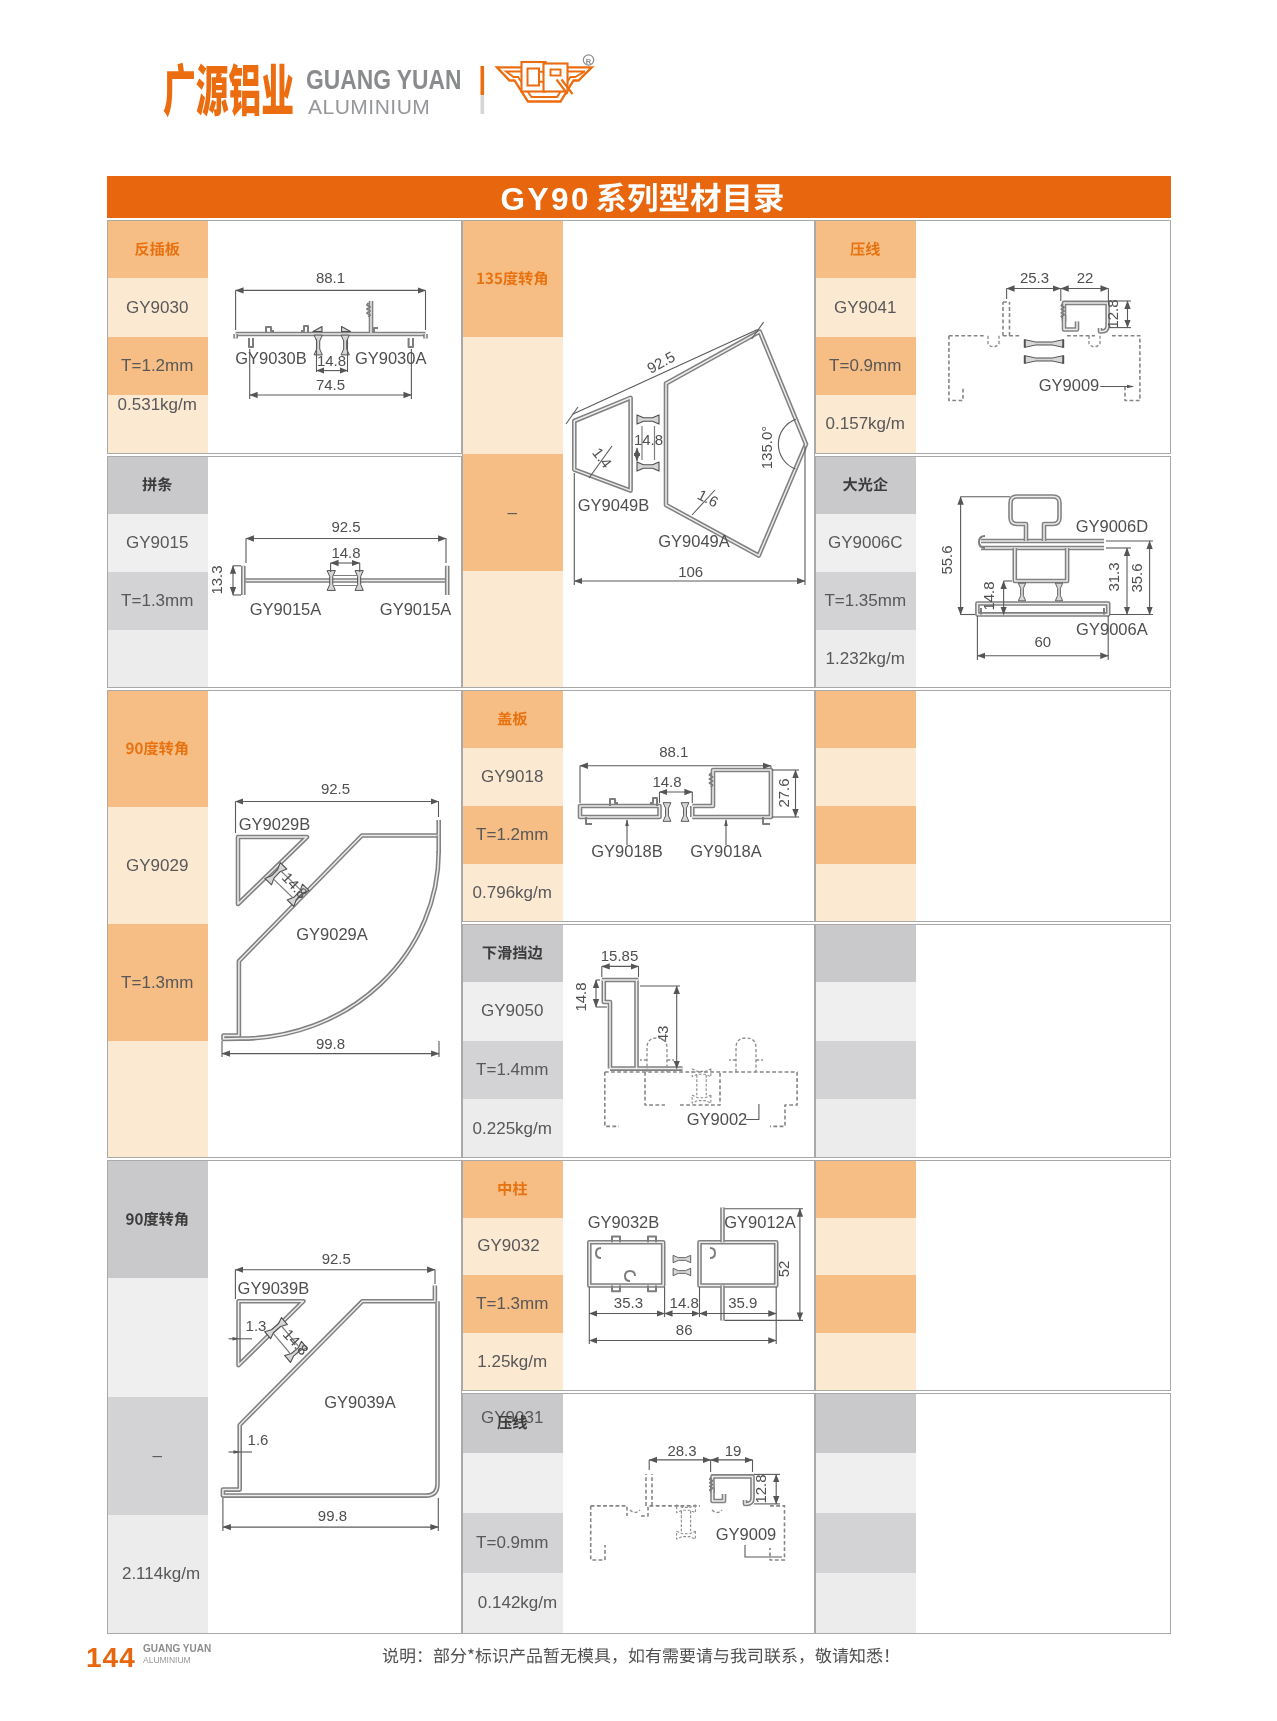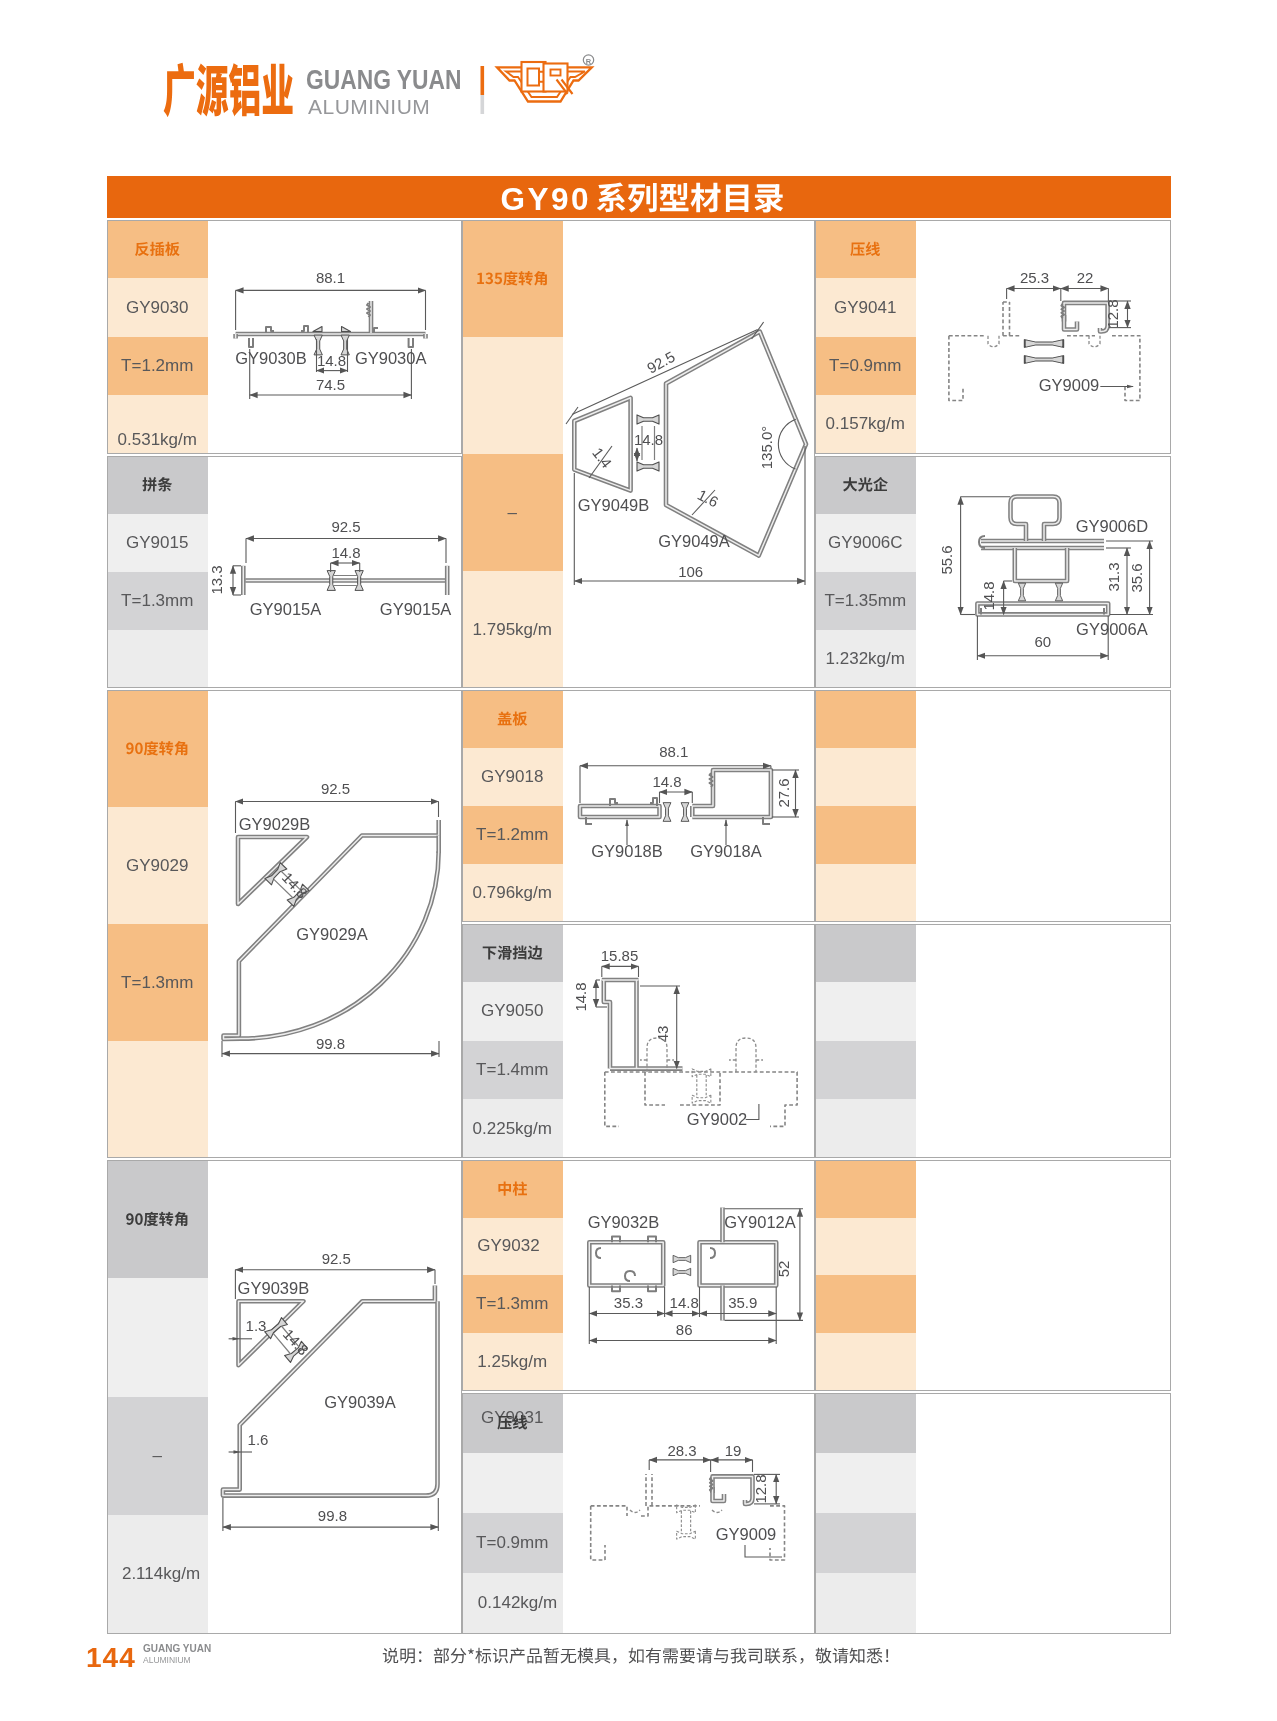--- a/index.html
+++ b/index.html
@@ -26,21 +26,21 @@
 
 <div class="cell" style="left:107px;top:220.0px;width:100.5px;height:58.38px;background:#f6be84"></div>
 
 <div class="cell" style="left:107px;top:278.4px;width:100.5px;height:58.38px;background:#fce9d2"></div>
 <div class="ct" style="left:107px;top:278.4px;width:100.5px;height:58.38px">GY9030</div>
 
 <div class="cell" style="left:107px;top:336.8px;width:100.5px;height:58.38px;background:#f6be84"></div>
 <div class="ct" style="left:107px;top:336.8px;width:100.5px;height:58.38px">T=1.2mm</div>
 
 <div class="cell" style="left:107px;top:395.1px;width:100.5px;height:58.38px;background:#fce9d2"></div>
-<div class="ct" style="left:107px;top:411px;width:100.5px;height:58.38px">0.531kg/m</div>
+<div class="ct" style="left:107px;top:376px;width:100.5px;height:58.38px">0.531kg/m</div>
 <div class="sec" style="left:107px;top:220px;width:354.5px;height:233.5px"></div>
 
 <div class="cell" style="left:107px;top:455.5px;width:100.5px;height:58.12px;background:#c9c9cb"></div>
 
 <div class="cell" style="left:107px;top:513.6px;width:100.5px;height:58.12px;background:#efefef"></div>
 <div class="ct" style="left:107px;top:513.6px;width:100.5px;height:58.12px">GY9015</div>
 
 <div class="cell" style="left:107px;top:571.8px;width:100.5px;height:58.12px;background:#d3d3d5"></div>
 <div class="ct" style="left:107px;top:571.8px;width:100.5px;height:58.12px">T=1.3mm</div>
 
@@ -71,21 +71,20 @@
 <div class="sec" style="left:107px;top:1160px;width:354.5px;height:473.5px"></div>
 
 <div class="cell" style="left:461.5px;top:220.0px;width:101.5px;height:117.00px;background:#f6be84"></div>
 
 <div class="cell" style="left:461.5px;top:337.0px;width:101.5px;height:117.00px;background:#fce9d2"></div>
 
 <div class="cell" style="left:461.5px;top:454.0px;width:101.5px;height:117.00px;background:#f6be84"></div>
 <div class="ct" style="left:461.5px;top:454.0px;width:101.5px;height:117.00px">–</div>
 
 <div class="cell" style="left:461.5px;top:571.0px;width:101.5px;height:117.00px;background:#fce9d2"></div>
-<div class="ct" style="left:461.5px;top:571.0px;width:101.5px;height:117.00px">1.795kg/m</div>
 <div class="sec" style="left:461.5px;top:220px;width:353px;height:468px"></div>
 
 <div class="cell" style="left:461.5px;top:690.0px;width:101.5px;height:57.88px;background:#f6be84"></div>
 
 <div class="cell" style="left:461.5px;top:747.9px;width:101.5px;height:57.88px;background:#fce9d2"></div>
 <div class="ct" style="left:461.5px;top:747.9px;width:101.5px;height:57.88px">GY9018</div>
 
 <div class="cell" style="left:461.5px;top:805.8px;width:101.5px;height:57.88px;background:#f6be84"></div>
 <div class="ct" style="left:461.5px;top:805.8px;width:101.5px;height:57.88px">T=1.2mm</div>
 

